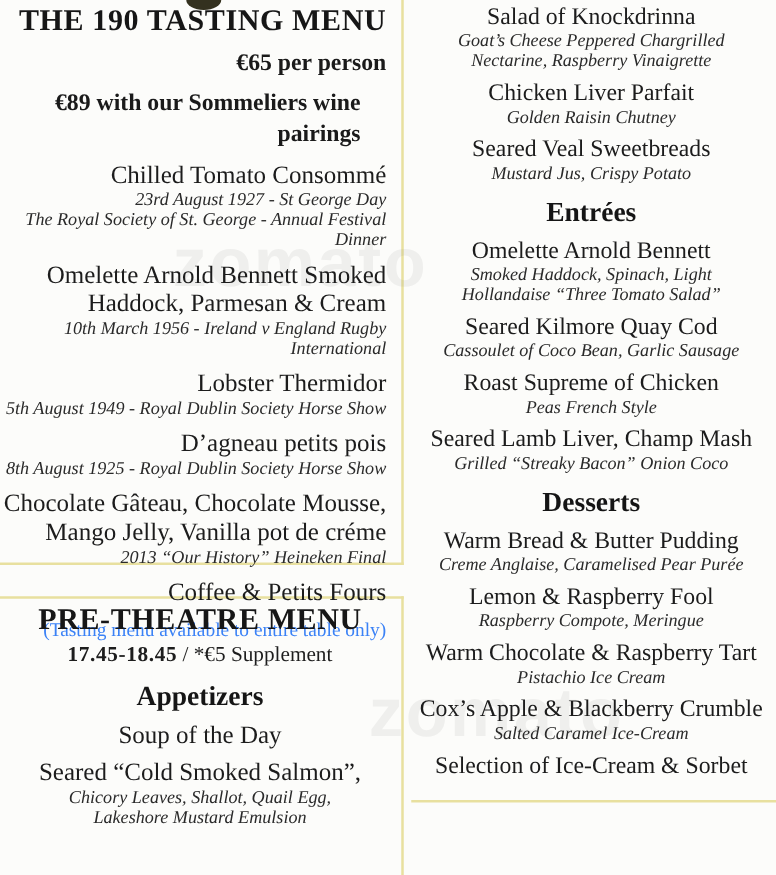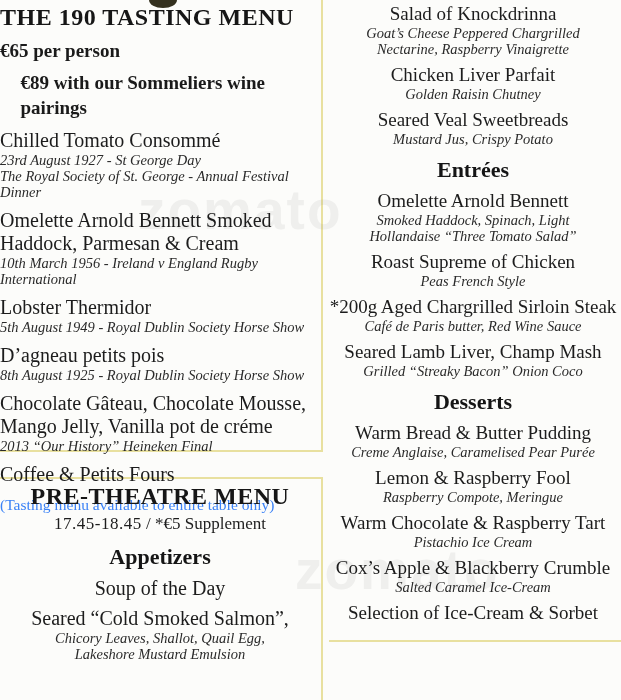--- a/index.html
+++ b/index.html
@@ -17,39 +17,39 @@
   
   .logo-frag{position:absolute;left:149px;top:-8px;width:28px;height:16px;
     background:#34311f;border-radius:50%;}
   
   .watermark{position:absolute;font-family:"Liberation Sans","DejaVu Sans",sans-serif;
     font-size:55px;font-weight:bold;letter-spacing:2px;color:rgba(130,130,130,0.10);
     pointer-events:none;user-select:none;}
   .wm1{left:138px;top:178px;}
   .wm2{left:295px;top:538px;}
   
-  .col-left-top{position:absolute;left:0;top:2px;width:309px;text-align:left;}
+  .col-left-top{position:absolute;left:0;top:2px;width:309px;text-align:right;}
   .col-left-bottom{position:absolute;left:0;top:481px;width:320px;text-align:center;}
   .col-right{position:absolute;left:325px;top:1px;width:296px;text-align:center;}
   
   .menu-title{font-size:24px;font-weight:bold;letter-spacing:0.5px;line-height:30px;color:#161616;}
   .price-line{font-size:19px;font-weight:bold;line-height:24px;margin-top:7px;color:#1a1a1a;}
   .price-line.wrap{width:268px;margin-left:auto;margin-right:auto;line-height:25px;margin-top:7px;}
   .item{margin-top:9px;}
   .item.tight{margin-top:7px;}
   .item-name{font-size:19px;line-height:22px;color:#1c1c1c;}
   .item-name.lg{font-size:20px;line-height:23px;}
   .item-desc{font-style:italic;font-size:14.5px;line-height:16px;color:#2a2a2a;}
   .note{font-size:15.5px;line-height:18px;margin-top:10px;color:#3b82f6;}
   .section-header{font-size:22px;font-weight:bold;line-height:26px;margin-top:10px;color:#151515;}
   .price-row{display:flex;justify-content:space-between;padding:0 20px 0 16px;
     font-size:19px;font-weight:bold;line-height:21px;color:#1a1a1a;}
   .price-rows{margin-top:3px;}
   .time-line{font-size:17px;line-height:20px;margin-top:3px;}
-  .time-bold{font-weight:normal;letter-spacing:0.5px;}
+  .time-bold{font-weight:bold;letter-spacing:0.5px;}
   .time-reg{font-weight:normal;text-align:center;}
 </style>
 </head>
 <body>
 
 <div class="canvas">
 
   <div class="box-tasting"></div>
   <div class="box-pretheatre"></div>
   <div class="right-separator"></div>
@@ -127,26 +127,26 @@
     </div>
 
     <div class="section-header">Entrées</div>
 
     <div class="item tight">
       <div class="item-name">Omelette Arnold Bennett</div>
       <div class="item-desc">Smoked Haddock, Spinach, Light</div>
       <div class="item-desc">Hollandaise “Three Tomato Salad”</div>
     </div>
     <div class="item tight">
+      <div class="item-name">Seared Kilmore Quay Cod</div>
+      <div class="item-desc">Cassoulet of Coco Bean, Garlic Sausage</div>
+    </div>
+    <div class="item tight">
       <div class="item-name">Roast Supreme of Chicken</div>
       <div class="item-desc">Peas French Style</div>
-    </div>
-    <div class="item tight">
-      <div class="item-name">*200g Aged Chargrilled Sirloin Steak</div>
-      <div class="item-desc">Café de Paris butter, Red Wine Sauce</div>
     </div>
     <div class="item tight">
       <div class="item-name">Seared Lamb Liver, Champ Mash</div>
       <div class="item-desc">Grilled “Streaky Bacon” Onion Coco</div>
     </div>
 
     <div class="section-header">Desserts</div>
 
     <div class="item tight">
       <div class="item-name">Warm Bread &amp; Butter Pudding</div>

